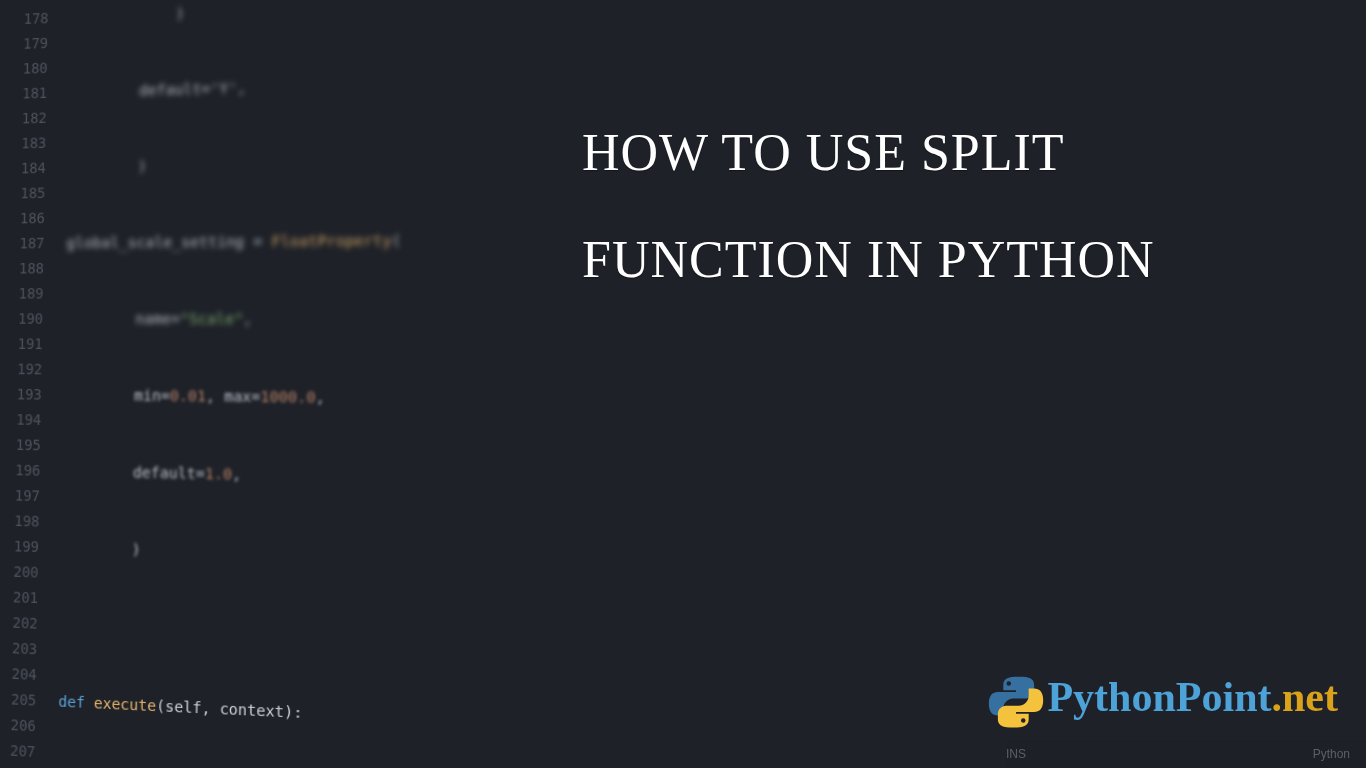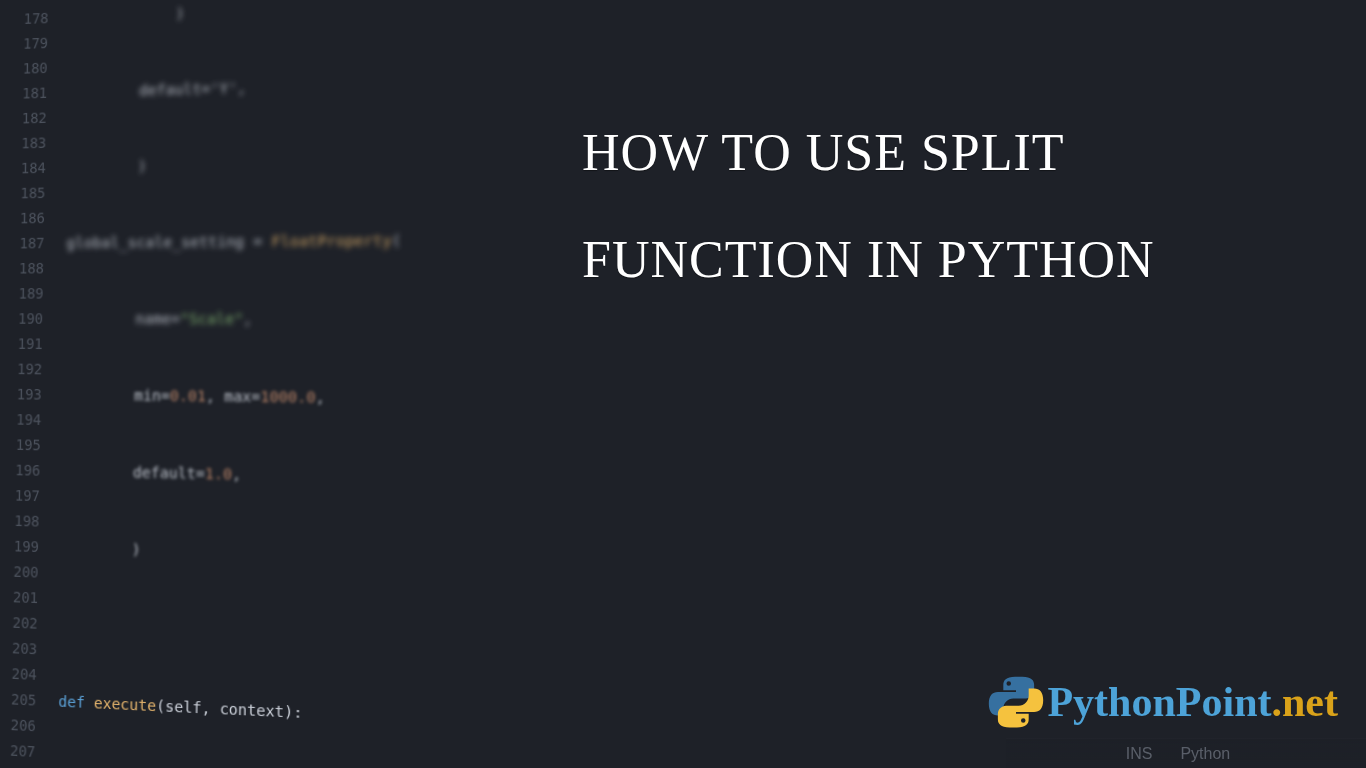--- a/index.html
+++ b/index.html
@@ -60,21 +60,21 @@
     letter-spacing: 1px;
     font-weight: 400;
     text-shadow: 0 1px 1px rgba(0,0,0,0.4);
   }
 
   .logo {
     position: absolute;
     right: 28px;
     bottom: 37px;
     display: flex;
-    align-items: center;
+    align-items: flex-start;
     gap: 2px;
   }
   .logo-text {
     font-family: "Comic Sans MS", "Segoe Script", cursive;
     font-size: 42px;
     color: #4da3d8;
     font-weight: 600;
   }
   .logo-text .net { color: #d9a21a; }
   .python-mark {
@@ -83,24 +83,24 @@
   }
 
   .status-bar {
     position: absolute;
     right: 0;
     bottom: 0;
     height: 30px;
     width: 360px;
     display: flex;
     align-items: center;
-    justify-content: center;
+    justify-content: space-between;
     gap: 28px;
     padding-right: 16px;
-    font-size: 16px;
+    font-size: 12px;
     color: #8b929e;
     background: linear-gradient(180deg, rgba(30,33,40,0.2), rgba(30,33,40,0.9));
     font-family: "Segoe UI", sans-serif;
     border-top: 1px solid rgba(120,120,120,0.08);
     filter: blur(0.6px);
     opacity: 0.55;
   }
   .status-bar .cell { display: flex; align-items: center; gap: 5px; }
 </style>
 </head>

